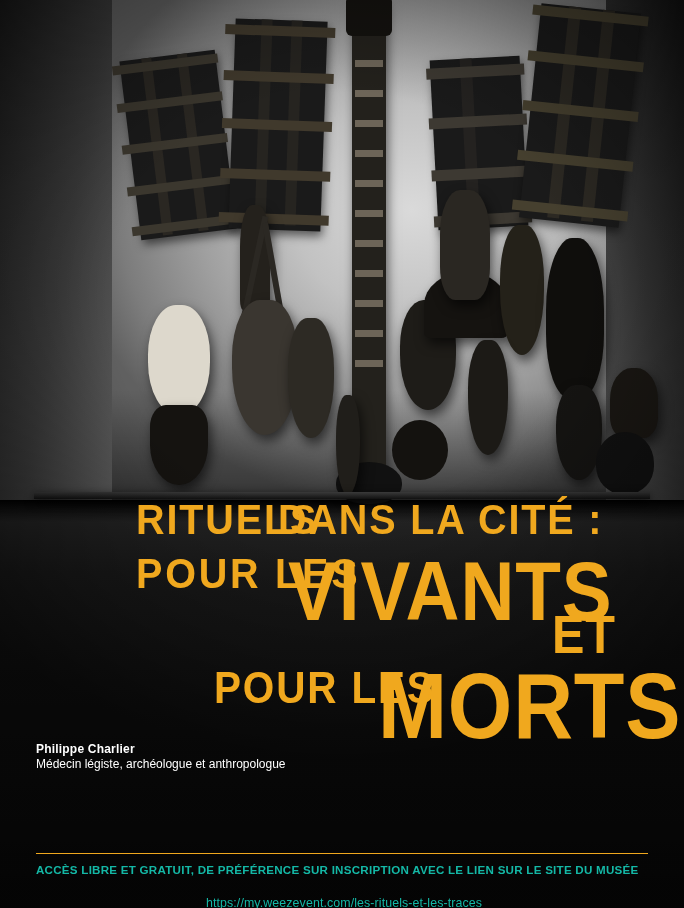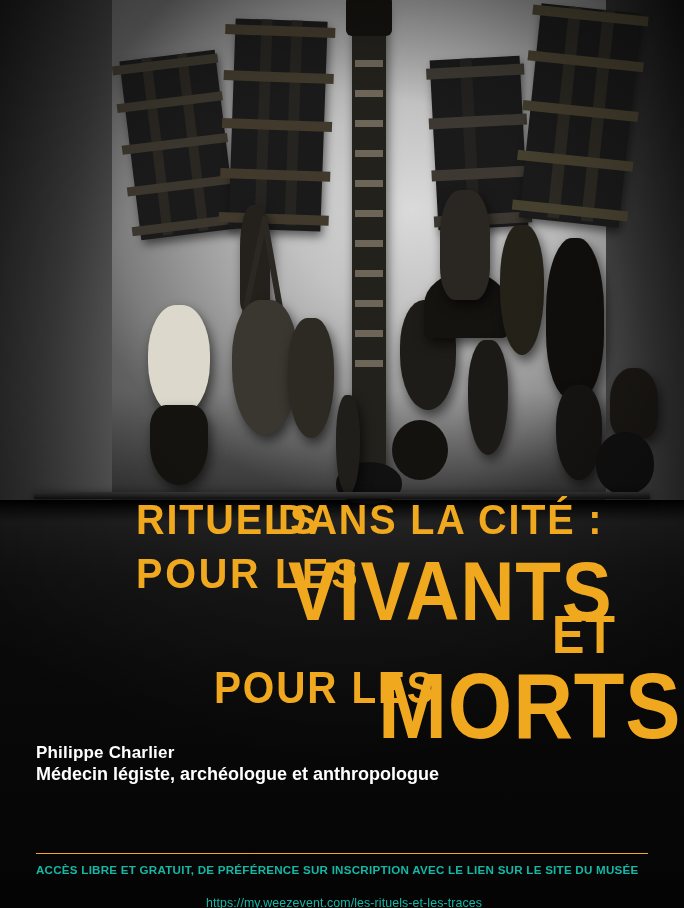--- a/index.html
+++ b/index.html
@@ -211,28 +211,28 @@
     transform-origin: left center;
   }
 
   
   .speakers {
     position: absolute;
     left: 36px; top: 742px;
     color: #ffffff;
   }
   .spk-name {
-    font-size: 17px;
+    font-size: 12px;
     font-weight: bold;
     letter-spacing: 0.2px;
     line-height: 1.25;
   }
   .spk-role {
-    font-size: 18px;
-    font-weight: bold;
+    font-size: 12px;
+    font-weight: normal;
     line-height: 1.3;
     margin-bottom: 9px;
   }
 
   
   .footer-rule {
     position: absolute;
     left: 36px; top: 853px;
     width: 612px; height: 1px;
     background: #f0a81e;

